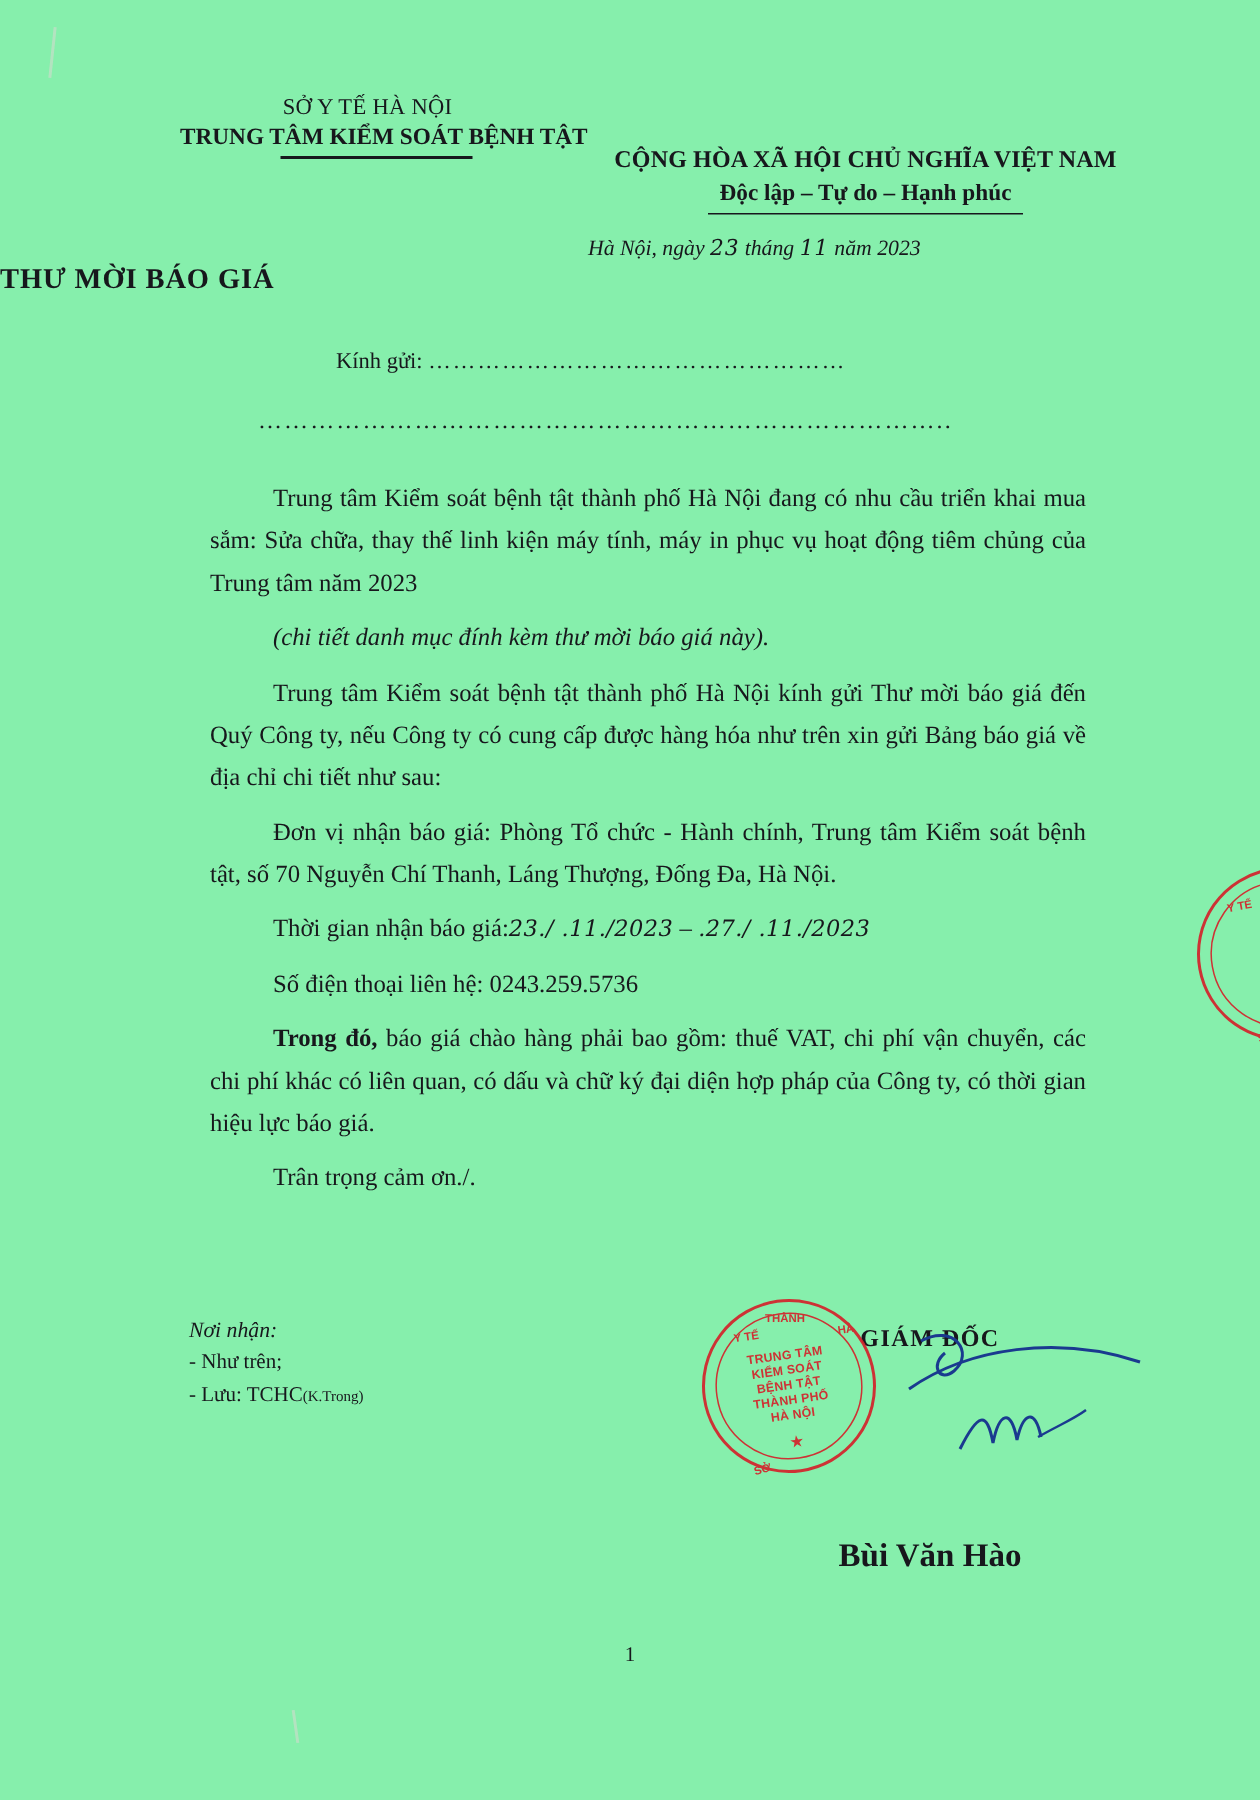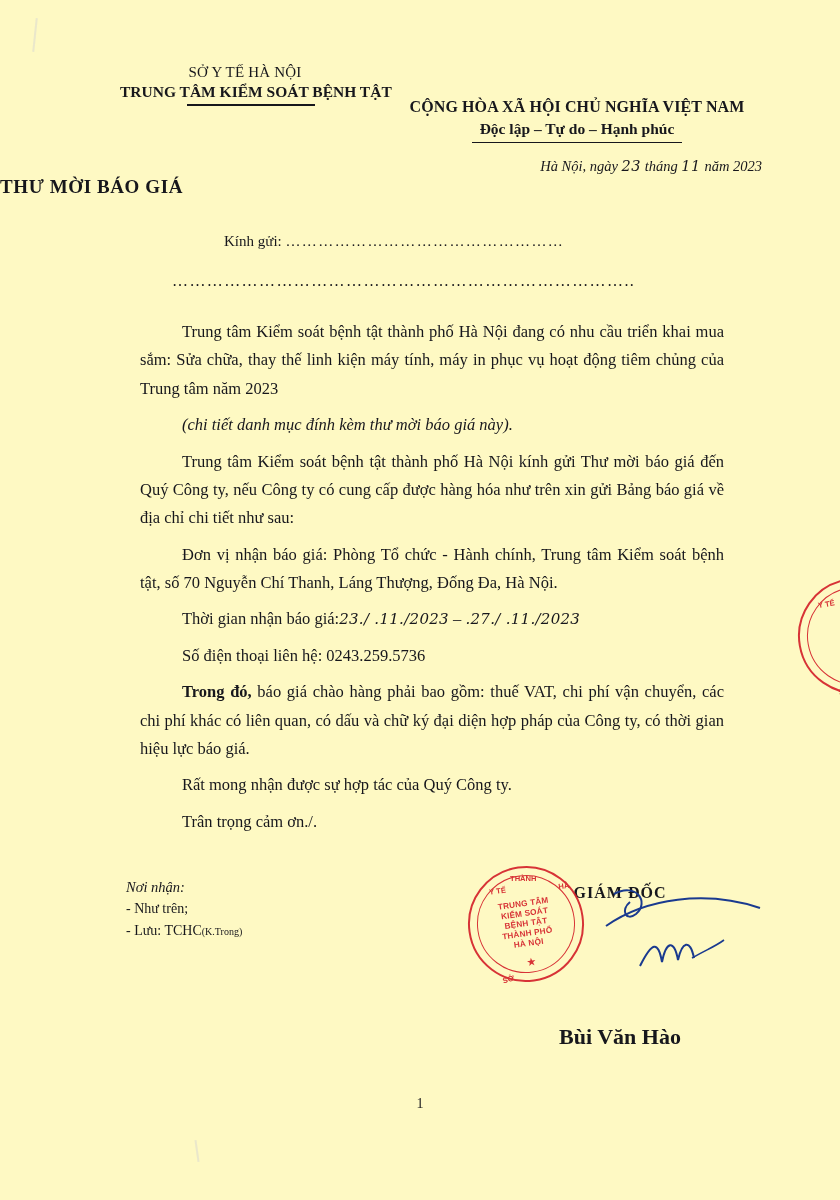--- a/index.html
+++ b/index.html
@@ -13,21 +13,21 @@
     height: 1200px;
     position: relative;
     font-family: "Liberation Serif", serif;
     color: #17171c;
     overflow: hidden;
   }
 
   .page {
     position: absolute;
     inset: 0;
-    background: #fef9c3;
+    background: #86efac;
   }
 
   
   .header {
     position: absolute;
     top: 62px;
     left: 0;
     right: 0;
     display: flex;
     justify-content: flex-start;
@@ -75,21 +75,21 @@
   .nation-underline {
     width: 210px;
     height: 1.4px;
     background: #17171c;
     margin: 2px auto 0 auto;
   }
   .date-line {
     margin-top: 13px;
     font-size: 14.5px;
     font-style: italic;
-    text-align: right;
+    text-align: left;
     white-space: nowrap;
   }
   .hand {
     font-family: "DejaVu Serif", serif;
     font-style: italic;
     letter-spacing: .5px;
   }
 
   
   .doc-title {
@@ -322,21 +322,20 @@
     <p class="italic">(chi tiết danh mục đính kèm thư mời báo giá này).</p>
     <p>Trung tâm Kiểm soát bệnh tật thành phố Hà Nội kính gửi Thư mời báo giá đến Quý Công ty, nếu Công ty có cung cấp được hàng hóa như trên xin gửi Bảng báo giá về địa chỉ chi tiết như sau:</p>
     <p>Đơn vị nhận báo giá: Phòng Tổ chức - Hành chính, Trung tâm Kiểm soát bệnh tật, số 70 Nguyễn Chí Thanh, Láng Thượng, Đống Đa, Hà Nội.</p>
     <p>
       <span>Thời gian nhận báo giá:</span><span class="inline-hand">23./ .11./2023</span>
       <span>–</span>
       <span class="inline-hand">.27./ .11./2023</span>
     </p>
     <p>Số điện thoại liên hệ: 0243.259.5736</p>
     <p><span class="bold">Trong đó,</span><span> báo giá chào hàng phải bao gồm: thuế VAT, chi phí vận chuyển, các chi phí khác có liên quan, có dấu và chữ ký đại diện hợp pháp của Công ty, có thời gian hiệu lực báo giá.</span></p>
-    <p>Rất mong nhận được sự hợp tác của Quý Công ty.</p>
     <p>Trân trọng cảm ơn./.</p>
   </div>
 
   <div class="recv-block">
     <div class="recv-title">Nơi nhận:</div>
     <div>- Như trên;</div>
     <div>
       <span>- Lưu: TCHC</span><span class="recv-note">(K.Trong)</span>
     </div>
   </div>

